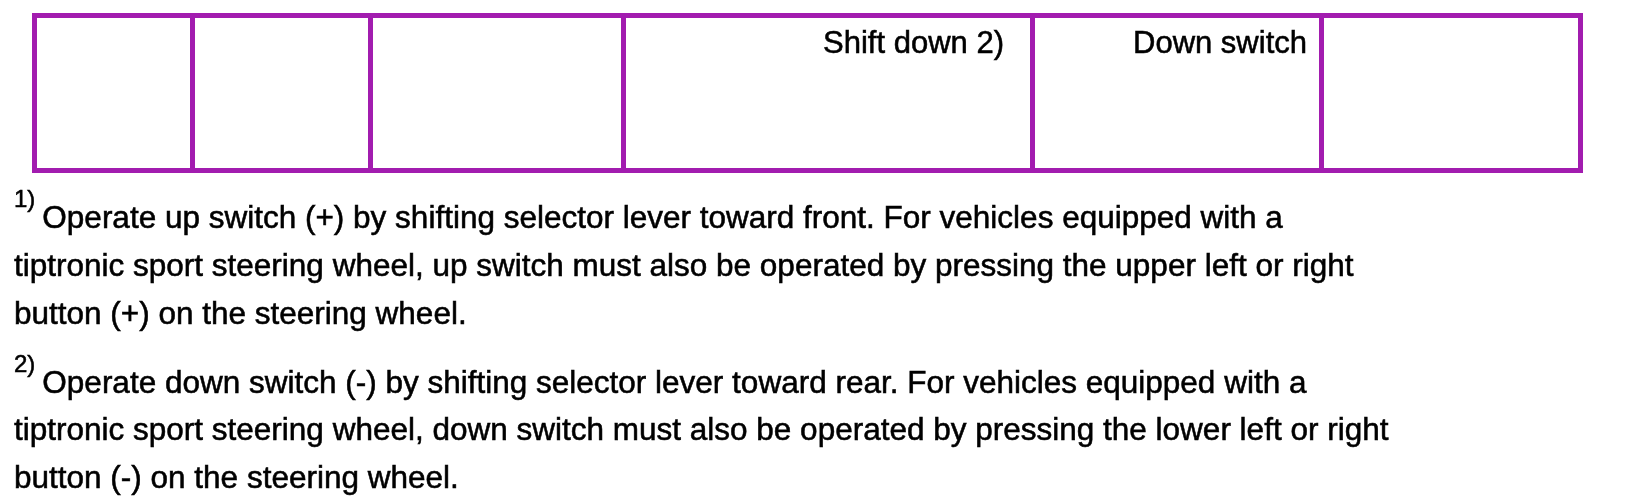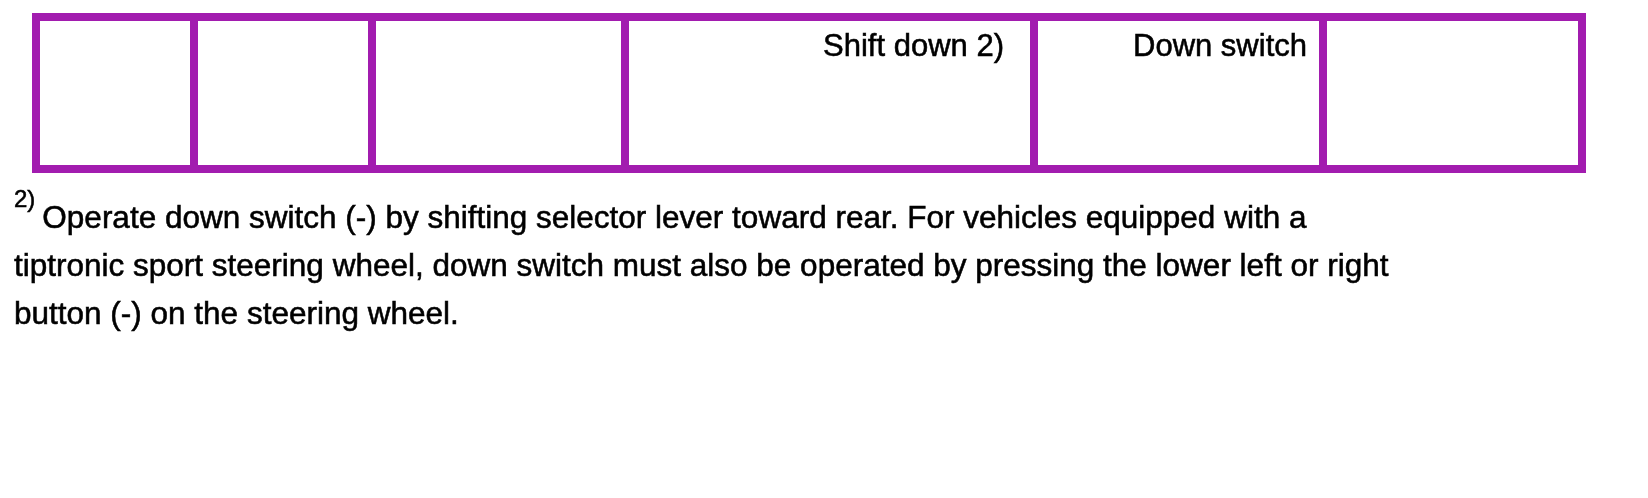--- a/index.html
+++ b/index.html
@@ -21,21 +21,21 @@
   .doc-table {
     position: absolute;
     left: 32px;
     top: 13px;
     width: 1546px;
     height: 160px;
     border-collapse: collapse;
     table-layout: fixed;
   }
   .doc-table td {
-    border: 8px solid #a21caf;
+    border: 5px solid #a21caf;
     vertical-align: top;
     font-size: 31px;
     line-height: 36px;
     padding: 7px 12px 0 14px;
     overflow: hidden;
   }
   .doc-table td.cell-shift-down {
     text-align: right;
     padding-right: 26px;
   }
@@ -84,17 +84,20 @@
     <td></td>
     <td></td>
     <td class="cell-shift-down">Shift down 2)</td>
     <td class="cell-down-switch">Down switch</td>
     <td></td>
   </tr>
 </tbody>
   </table>
 
 <div class="footnotes">
+  <p class="footnote"><sup class="fn-marker">1)</sup><span class="fn-text">Operate up switch (+) by shifting selector lever toward front. For vehicles equipped with a
+tiptronic sport steering wheel, up switch must also be operated by pressing the upper left or right
+button (+) on the steering wheel.</span></p>
 
   <p class="footnote"><sup class="fn-marker">2)</sup><span class="fn-text">Operate down switch (-) by shifting selector lever toward rear. For vehicles equipped with a
 tiptronic sport steering wheel, down switch must also be operated by pressing the lower left or right
 button (-) on the steering wheel.</span></p>
 </div>
 
 </body></html>

